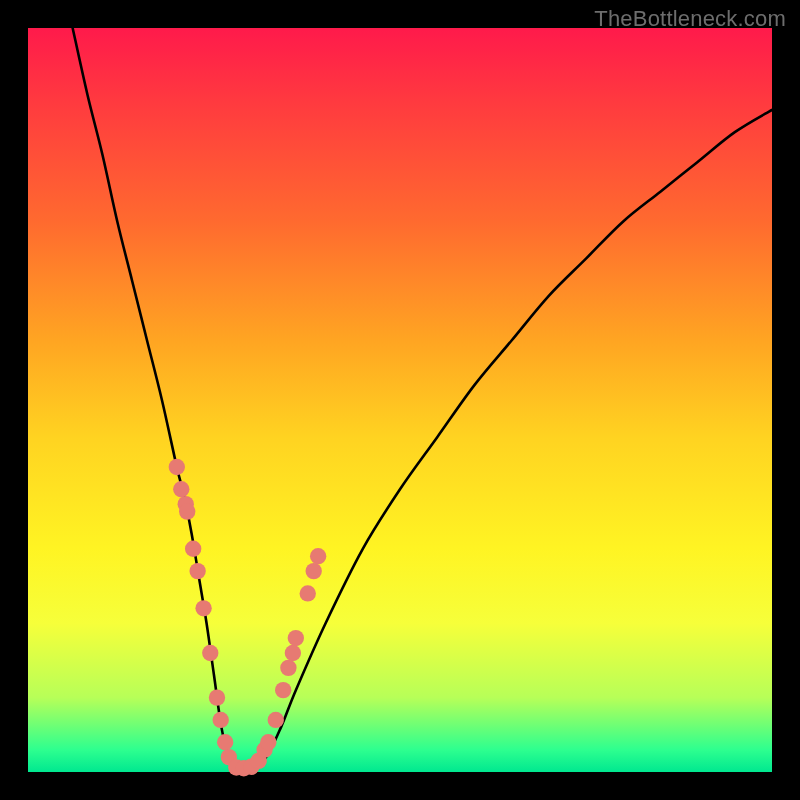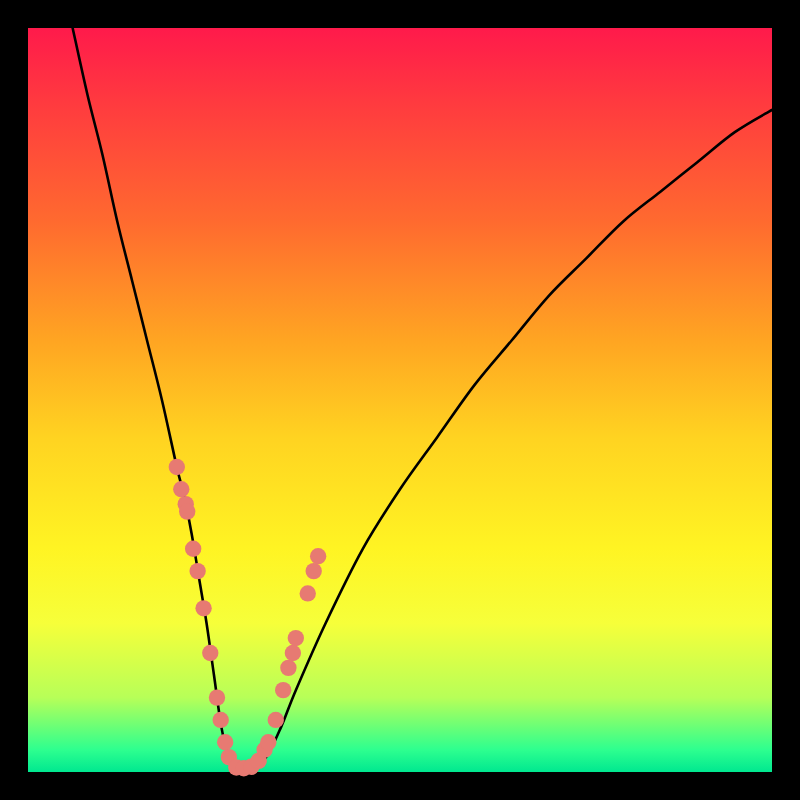--- a/index.html
+++ b/index.html
@@ -51,20 +51,21 @@
     top: 0;
     width: 744px;
     height: 744px;
     overflow: visible;
   }
 </style>
 </head>
 <body>
 
 <div class="outer">
+  <div class="watermark">TheBottleneck.com</div>
   <div class="plot">
     <svg class="curve" viewBox="0 0 744 744">
       <path id="curve-path" fill="none" stroke="#000" stroke-width="2.6" stroke-linecap="round" stroke-linejoin="round" d="M 44.64 0 C 47.120000000000005 11.159999999999988, 54.56 45.879999999999924, 59.52 66.95999999999992 C 64.48 88.03999999999992, 69.44000000000001 105.39999999999999, 74.4 126.48000000000002 C 79.36 147.56000000000003, 84.32 172.36000000000007, 89.28 193.44000000000005 C 94.24000000000001 214.52000000000004, 99.20000000000002 233.11999999999998, 104.16000000000001 252.95999999999998 C 109.12 272.79999999999995, 114.08000000000001 292.64, 119.04 312.48 C 124 332.32000000000005, 128.95999999999998 350.92, 133.92 372 C 138.88 393.08, 145.08 422.84000000000003, 148.8 438.96000000000004 C 152.52 455.08000000000004, 153.76 457.56000000000006, 156.23999999999998 468.72 C 158.71999999999997 479.88, 161.2 492.28, 163.68 505.91999999999996 C 166.16000000000003 519.56, 168.64000000000001 535.68, 171.12 550.56 C 173.6 565.4399999999999, 176.08 579.08, 178.56 595.2 C 181.04 611.32, 183.52 629.92, 186 647.28 C 188.48 664.64, 190.95999999999998 685.72, 193.44 699.36 C 195.92000000000002 713, 198.40000000000003 722.3, 200.88000000000002 729.12 C 203.36 735.94, 204.60000000000002 738.42, 208.32000000000002 740.28 C 212.04000000000002 742.14, 218.23999999999998 742.14, 223.2 740.28 C 228.16 738.42, 233.12 735.94, 238.08 729.12 C 243.04000000000002 722.3, 248 710.52, 252.96 699.36 C 257.92 688.2, 260.4 679.52, 267.84 662.16 C 275.28 644.8, 286.44 618.76, 297.6 595.2 C 308.76000000000005 571.6400000000001, 322.40000000000003 543.12, 334.8 520.8 C 347.2 498.47999999999996, 359.6 479.88, 372 461.28 C 384.4 442.67999999999995, 396.80000000000007 426.56, 409.20000000000005 409.2 C 421.6 391.84, 434 373.24, 446.4 357.12 C 458.79999999999995 341, 471.20000000000005 327.36, 483.6 312.48 C 496 297.6, 508.4 281.47999999999996, 520.8 267.84 C 533.1999999999999 254.19999999999996, 545.6 243.03999999999996, 558 230.64 C 570.4 218.24, 582.8000000000001 204.60000000000005, 595.2 193.44000000000005 C 607.6 182.28000000000006, 620 173.59999999999994, 632.4 163.67999999999995 C 644.8 153.75999999999996, 657.2 143.84000000000006, 669.6 133.92000000000007 C 682 124.00000000000007, 694.4 112.83999999999997, 706.8 104.15999999999997 C 719.1999999999999 95.47999999999996, 737.8 85.56000000000002, 744 81.84000000000003"></path>
       <g id="markers">
           <circle cx="148.8" cy="438.96000000000004" r="8.184000000000001" fill="#e77a72"></circle>
           <circle cx="153.264" cy="461.28" r="8.184000000000001" fill="#e77a72"></circle>
           <circle cx="157.728" cy="476.16" r="8.184000000000001" fill="#e77a72"></circle>
           <circle cx="159.216" cy="483.6" r="8.184000000000001" fill="#e77a72"></circle>
           <circle cx="165.168" cy="520.8" r="8.184000000000001" fill="#e77a72"></circle>
           <circle cx="169.632" cy="543.12" r="8.184000000000001" fill="#e77a72"></circle>

